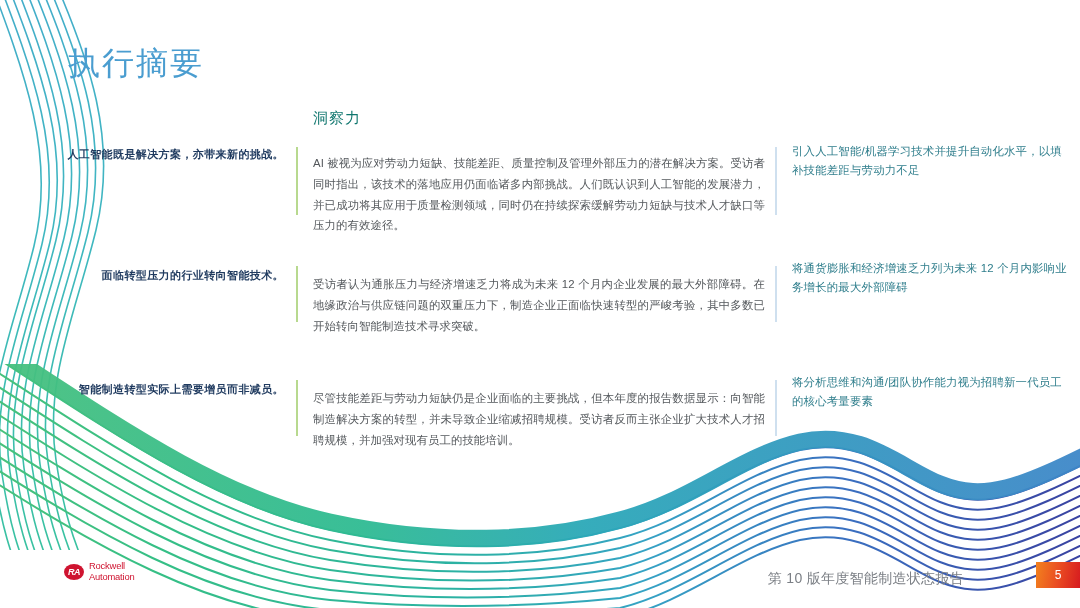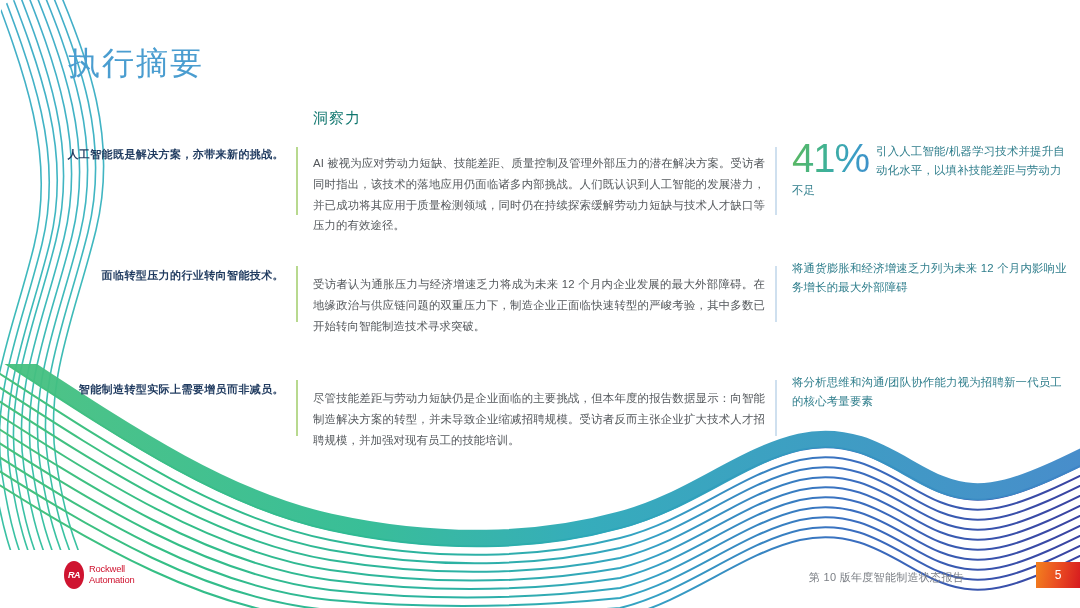--- a/index.html
+++ b/index.html
@@ -9,21 +9,20 @@
   }
   body {
     font-family: "Liberation Sans", "DejaVu Sans", sans-serif;
   }
   #page {
     position: relative;
     width: 1080px;
     height: 608px;
     background: #ffffff;
     overflow: hidden;
-    border-radius: 16px;
   }
 
   
   .wave-left {
     position: absolute;
     left: -10px;
     top: -10px;
     width: 190px;
     height: 560px;
     pointer-events: none;
@@ -132,21 +131,21 @@
   .logo {
     position: absolute;
     left: 64px;
     top: 561px;
     display: flex;
     align-items: center;
     gap: 5px;
   }
   .logo-mark {
     width: 20px;
-    height: 28px;
+    height: 16px;
     border-radius: 50%;
     background: #cf1430;
     display: flex;
     align-items: center;
     justify-content: center;
     color: #ffffff;
     font-size: 9px;
     font-weight: 700;
     font-style: italic;
     letter-spacing: -0.5px;
@@ -156,21 +155,21 @@
     font-weight: 400;
     line-height: 1.12;
     color: #cf1430;
     letter-spacing: -0.2px;
   }
 
   .footer-note {
     position: absolute;
     right: 116px;
     top: 570px;
-    font-size: 11px;
+    font-size: 14px;
     color: #7b7f85;
     letter-spacing: 0.3px;
     white-space: nowrap;
   }
   .page-badge {
     position: absolute;
     right: 0;
     top: 562px;
     width: 44px;
     height: 26px;
@@ -243,21 +242,20 @@
   <div class="page-title">执行摘要</div>
 
   <div class="insight-label">洞察力</div>
 
   <div class="row row-1">
     <div class="row-heading">人工智能既是解决方案，亦带来新的挑战。</div>
     <div class="divider divider-left" style="top:2px;height:68px;"></div>
     <div class="row-body">AI 被视为应对劳动力短缺、技能差距、质量控制及管理外部压力的潜在解决方案。受访者同时指出，该技术的落地应用仍面临诸多内部挑战。人们既认识到人工智能的发展潜力，并已成功将其应用于质量检测领域，同时仍在持续探索缓解劳动力短缺与技术人才缺口等压力的有效途径。</div>
     <div class="divider divider-right" style="top:2px;height:68px;"></div>
     <div class="stat" style="top:-4px;">
-      <span class="stat-num">41%</span>
       <span class="stat-text">引入人工智能/机器学习技术并提升自动化水平，以填补技能差距与劳动力不足</span>
     </div>
   </div>
 
   <div class="row row-2">
     <div class="row-heading" style="top:8px;">面临转型压力的行业转向智能技术。</div>
     <div class="divider divider-left" style="top:8px;height:56px;"></div>
     <div class="row-body" style="top:8px;">受访者认为通胀压力与经济增速乏力将成为未来 12 个月内企业发展的最大外部障碍。在地缘政治与供应链问题的双重压力下，制造企业正面临快速转型的严峻考验，其中多数已开始转向智能制造技术寻求突破。</div>
     <div class="divider divider-right" style="top:8px;height:56px;"></div>
     <div class="stat" style="top:0px;">

